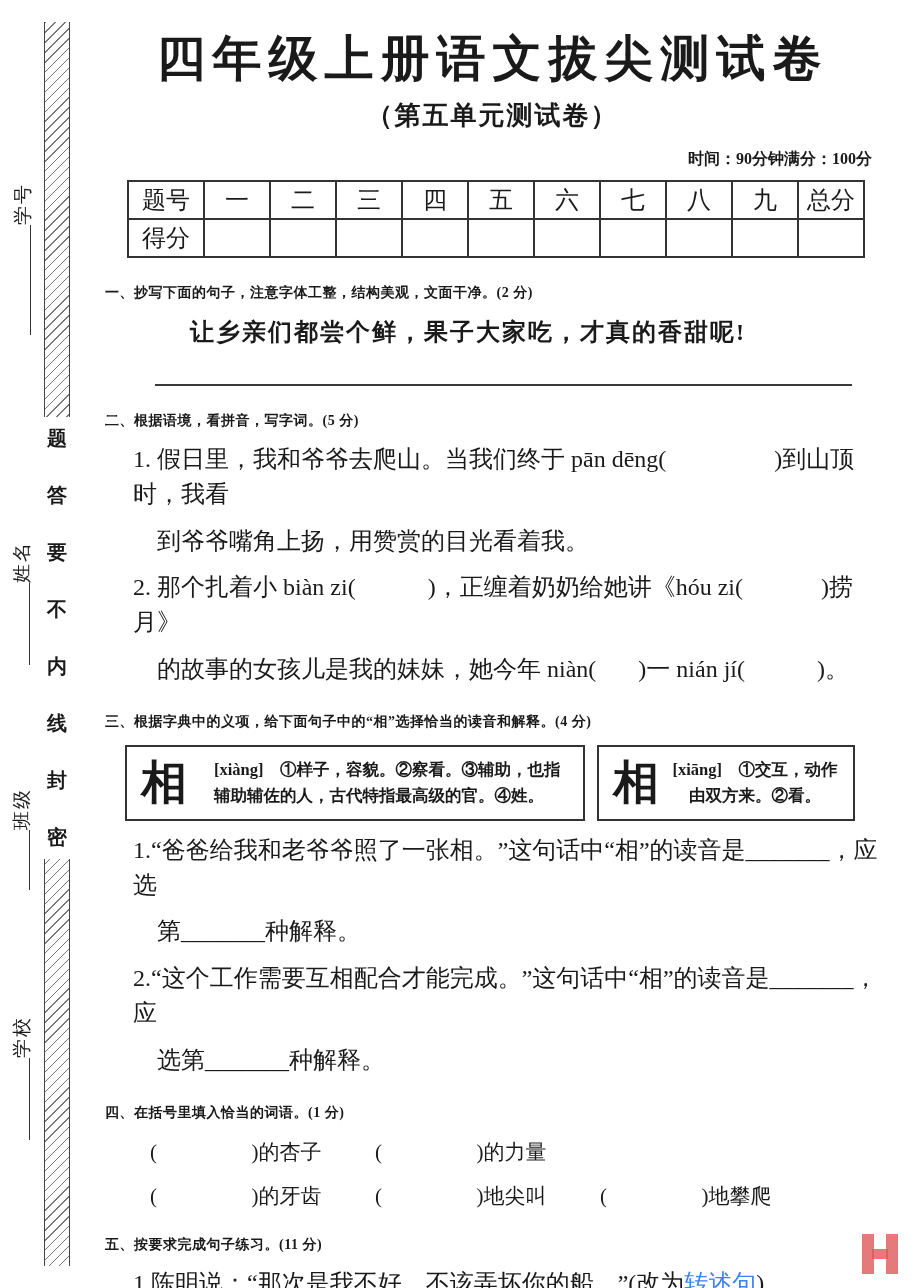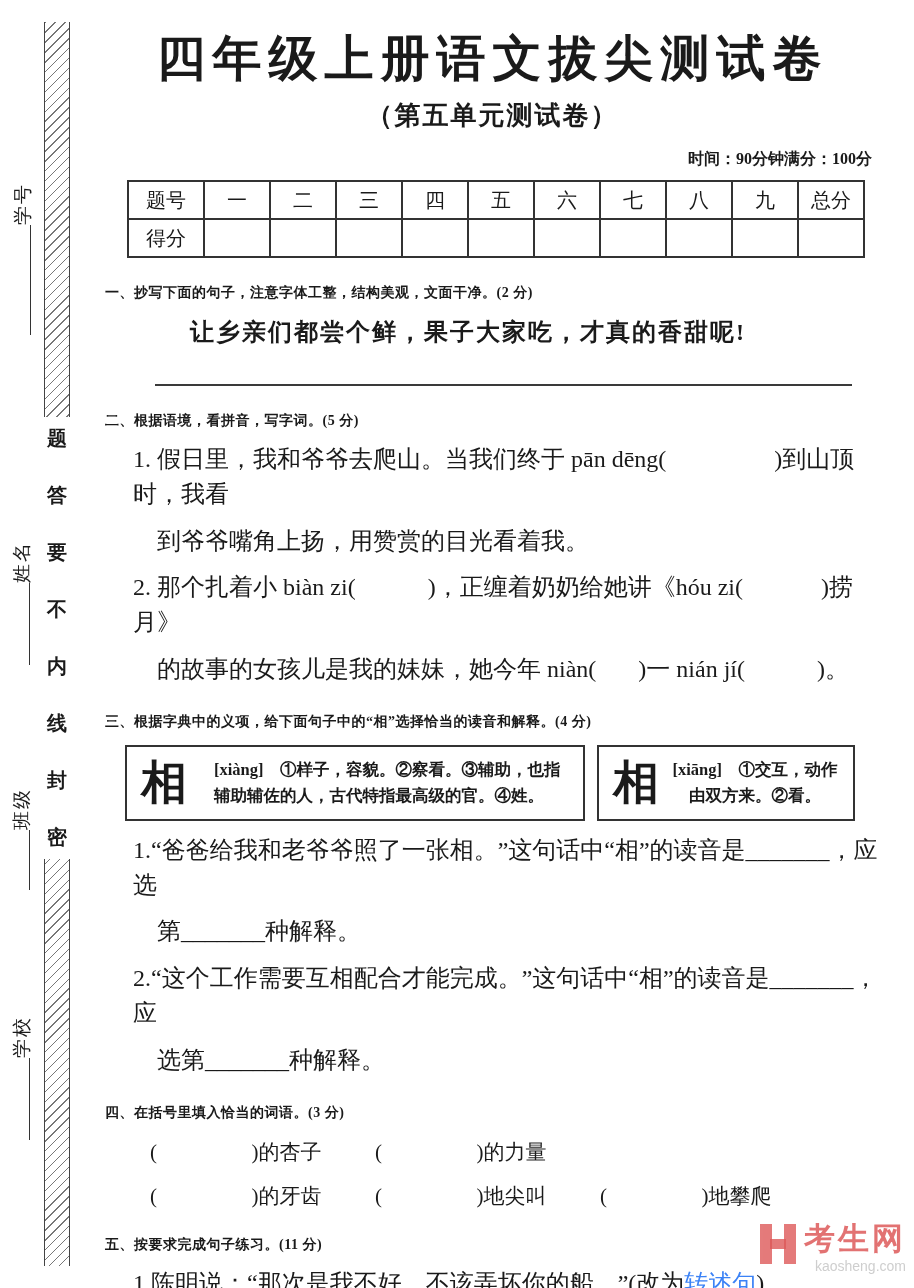--- a/index.html
+++ b/index.html
@@ -20,21 +20,21 @@
   
   .content{position:absolute;left:105px;top:14px;width:775px;}
   .title{text-align:center;font-family:Liberation Sans, sans-serif;
     font-weight:900;font-size:49px;letter-spacing:7px;margin-top:12px;}
   .subtitle{text-align:center;font-family:"Liberation Sans","DejaVu Sans",sans-serif;
     font-weight:900;font-size:26px;letter-spacing:2px;margin-top:6px;}
   .time-info{text-align:right;font-size:16px;margin:16px 8px 0 0;font-weight:600;}
 
   table.score{border-collapse:collapse;margin:10px 0 0 22px;}
   table.score th,table.score td{border:2px solid #333;height:36px;text-align:center;
-    font-size:20px;font-weight:normal;padding:0;}
+    font-size:24px;font-weight:normal;padding:0;}
   table.score .c-label{width:74px;}
   table.score .c-num{width:64px;}
 
   .sec-heading{font-size:14px;font-weight:600;margin-top:26px;letter-spacing:0.5px;}
   .t-line{font-size:24px;margin-top:12px;white-space:pre-wrap;line-height:1.45;}
   .ind1{margin-left:28px;}
   .ind2{margin-left:52px;}
   .script-sentence{font-size:24px;margin:14px 0 0 85px;letter-spacing:2px;font-weight:700;}
   .ansline{border-bottom:2px solid #3a3a3a;height:0;}
   .ansline.a1{margin:36px 28px 0 50px;}
@@ -157,21 +157,21 @@
       <div class="defbox b2">
         <span class="bigchar">相</span>
         <span class="deftext"><span>[xiāng]</span>　<span>①交互，动作由双方来。②看。</span></span>
       </div>
     </div>
     <div class="t-line ind1">1.“爸爸给我和老爷爷照了一张相。”这句话中“相”的读音是_______，应选</div>
     <div class="t-line ind2">第_______种解释。</div>
     <div class="t-line ind1">2.“这个工作需要互相配合才能完成。”这句话中“相”的读音是_______，应</div>
     <div class="t-line ind2">选第_______种解释。</div>
 
-    <div class="sec-heading">四、在括号里填入恰当的词语。(3 分)</div>
+    <div class="sec-heading">四、在括号里填入恰当的词语。(1 分)</div>
     <div class="word-row">
       <span class="word-cell">(                  )的杏子</span>
       <span class="word-cell">(                  )的力量</span>
     </div>
     <div class="word-row">
       <span class="word-cell">(                  )的牙齿</span>
       <span class="word-cell">(                  )地尖叫</span>
       <span class="word-cell">(                  )地攀爬</span>
     </div>
 
@@ -181,19 +181,15 @@
     <div class="t-line ind1" style="margin-top:26px;">2.老麻雀怎么可能不救小麻雀呢?(改为陈述句)</div>
 
   </div>
 
   <div class="brand">
     <div class="brand-icon">
       <span class="bar l"></span>
       <span class="bar m"></span>
       <span class="bar r"></span>
     </div>
-    <div class="brand-col">
-      <div class="brand-name">考生网</div>
-      <div class="brand-domain">kaosheng.com</div>
-    </div>
   </div>
 
 </div>
 
 </body></html>

